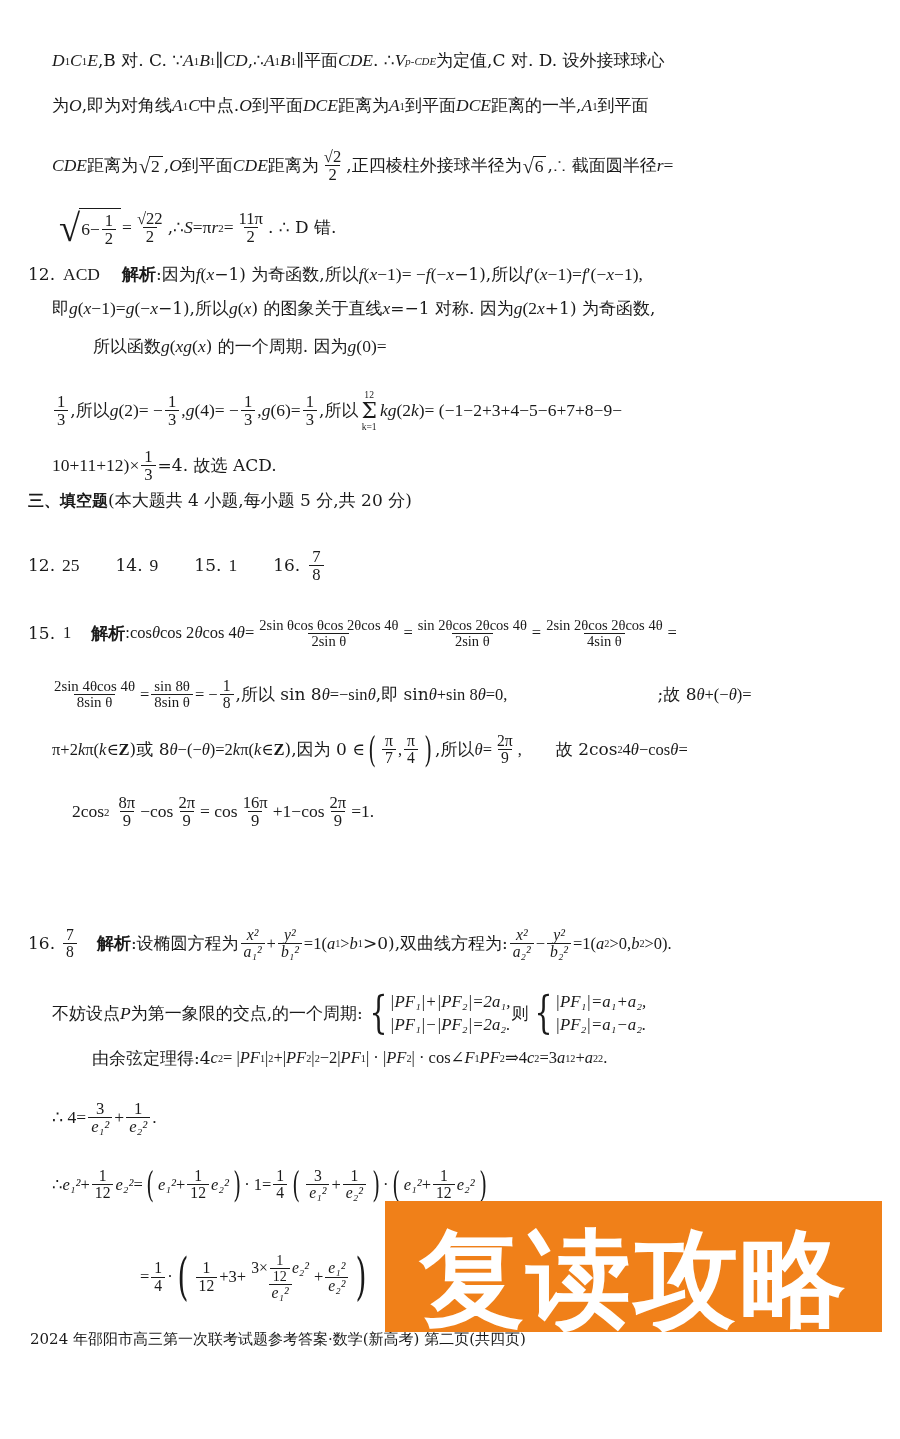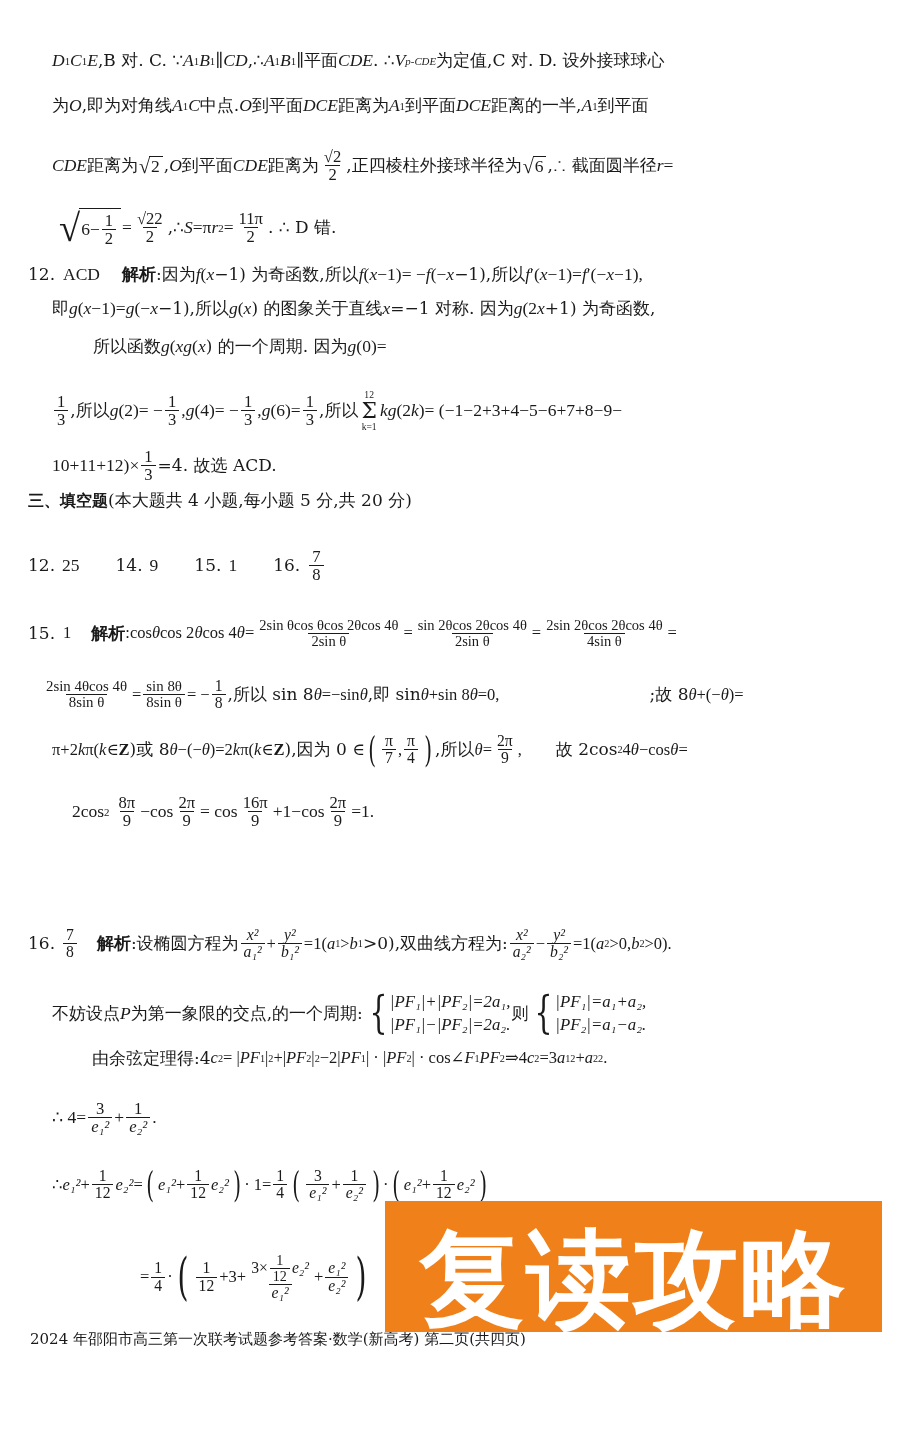--- a/index.html
+++ b/index.html
@@ -419,21 +419,21 @@
         <span class="den">2sin θ</span>
       </span>
     <span>=</span>
     <span class="frac" style="font-size:0.88em;">
         <span class="num">2sin 2θcos 2θcos 4θ</span>
         <span class="den">4sin θ</span>
       </span>
     <span>=</span>
   </div>
 
-  <div class="line" style="left:41px; top:678px; font-size:16.5px;">
+  <div class="line" style="left:49px; top:678px; font-size:16.5px;">
     <span class="frac" style="font-size:0.9em;">
         <span class="num">2sin 4θcos 4θ</span>
         <span class="den">8sin θ</span>
       </span>
     <span>=</span>
     <span class="frac" style="font-size:0.9em;">
         <span class="num">sin 8θ</span>
         <span class="den">8sin θ</span>
       </span>
     <span>= −</span>

